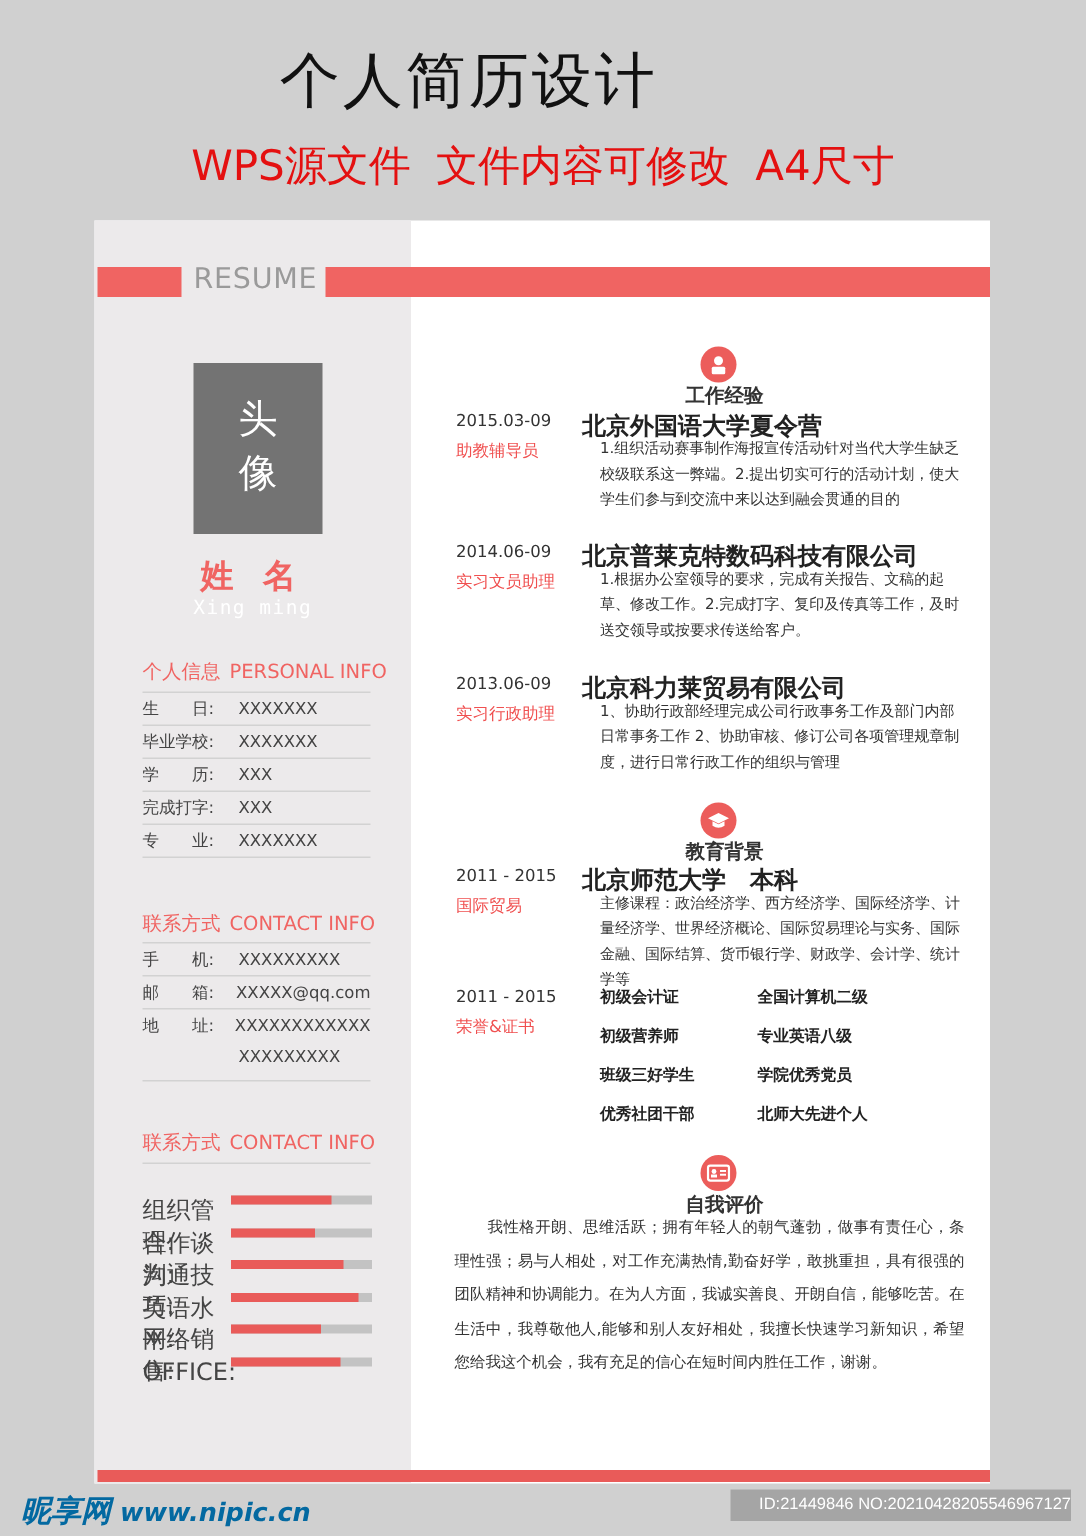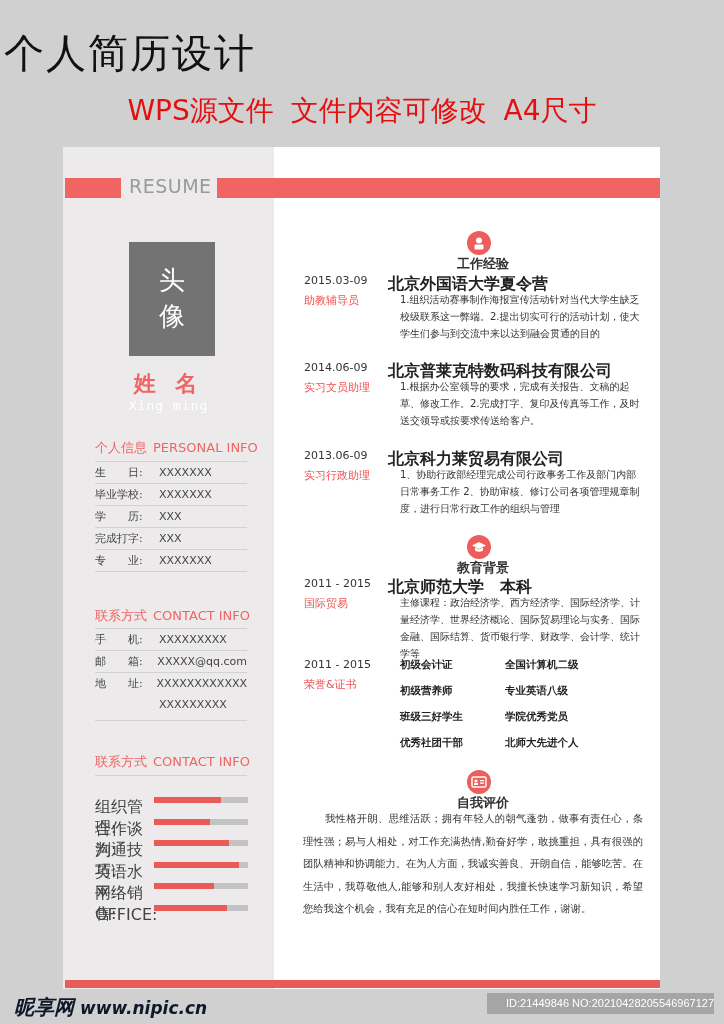--- a/index.html
+++ b/index.html
@@ -1,18 +1,18 @@
 <!DOCTYPE html>
 <html><head>
 <meta charset="utf-8">
 <style>
   * { box-sizing: border-box; margin: 0; padding: 0; }
   html, body { width: 724px; height: 1024px; overflow: hidden; }
   body { background: #d0d0d0; font-family: "DejaVu Sans", "Liberation Sans", sans-serif; position: relative; }
-  .banner-title { position: absolute; top: 26px; left: 4px; width: 593px; text-align: left; font-size: 40px; color: #111; letter-spacing: 2px; }
+  .banner-title { position: absolute; top: 26px; left: 16px; width: 593px; text-align: center; font-size: 40px; color: #111; letter-spacing: 2px; }
   .banner-sub { position: absolute; top: 92px; left: 0; width: 724px; text-align: center; font-size: 28px; color: #e41010; word-spacing: 8px; }
   .page { position: absolute; left: 63px; top: 147px; width: 597px; height: 842px; background: #fff; }
   .left-panel { position: absolute; left: 0; top: 0; width: 211px; height: 842px; background: #eceaeb; }
   .resume-bar-left { position: absolute; left: 2px; top: 31px; width: 56px; height: 20px; background: #f06462; }
   .resume-label { position: absolute; left: 66px; top: 28px; font-size: 19px; color: #9a9a9a; letter-spacing: 0.5px; }
   .resume-bar-right { position: absolute; left: 154px; top: 31px; width: 443px; height: 20px; background: #f06462; }
   .avatar { position: absolute; left: 66px; top: 95px; width: 86px; height: 114px; background: #737373; color: #fff; font-size: 26px; line-height: 36px; text-align: center; padding-top: 20px; }
   .name { position: absolute; left: 0; top: 222px; width: 211px; text-align: center; font-size: 22px; font-weight: bold; color: #f06462; letter-spacing: 6px; }
   .name-en { position: absolute; left: 0; top: 251px; width: 211px; text-align: center; font-family: "DejaVu Sans Mono", monospace; font-size: 13px; color: #fff; letter-spacing: 1px; }
   .sec-head { position: absolute; left: 32px; font-size: 13px; color: #f06462; }
@@ -34,21 +34,21 @@
   .sec-title .line { flex: 1; height: 1px; background: #cfcfcf; margin-left: 14px; }
   .entry { position: absolute; left: 241px; width: 340px; }
   .entry .date { position: absolute; left: 0; top: 0; font-size: 11px; color: #333; }
   .entry .role { position: absolute; left: 0; top: 19px; font-size: 11px; color: #f05050; }
   .entry .org { position: absolute; left: 84px; top: 0; font-size: 16px; font-weight: bold; color: #222; }
   .entry .desc { position: absolute; left: 96px; top: 17px; width: 246px; font-size: 10px; color: #333; line-height: 17px; }
   .honors { position: absolute; left: 96px; top: 0; width: 240px; display: grid; grid-template-columns: 105px 130px; row-gap: 12px; }
   .honors span { font-size: 10.5px; font-weight: bold; color: #222; height: 14px; }
   .selfeval { position: absolute; left: 240px; top: 660px; width: 340px; font-size: 10.3px; color: #333; line-height: 22.5px; text-indent: 22px; text-align: justify; }
   .bottom-bar { position: absolute; left: 2px; top: 833px; width: 595px; height: 8px; background: #e95b59; }
-  .wm-left { position: absolute; left: 14px; top: 994px; font-size: 20px; font-style: italic; font-weight: bold; color: #0f172a; }
+  .wm-left { position: absolute; left: 14px; top: 994px; font-size: 20px; font-style: italic; font-weight: bold; color: #0369a1; }
   .wm-left .url { font-size: 17px; margin-left: 6px; }
   .wm-right { position: absolute; left: 487px; top: 993px; width: 227px; height: 21px; background: #a5a5a5; color: #fff; font-size: 11px; line-height: 21px; text-align: right; font-family: Liberation Sans, sans-serif; }
 </style>
 </head>
 <body>
 
 <div class="banner-title">个人简历设计</div>
 <div class="banner-sub">WPS源文件  文件内容可修改  A4尺寸</div>
 
 <div class="page">

